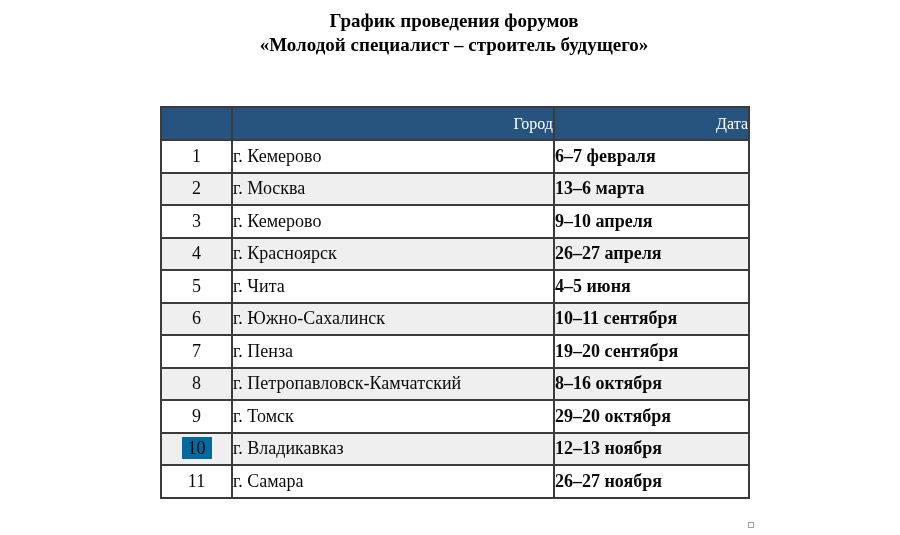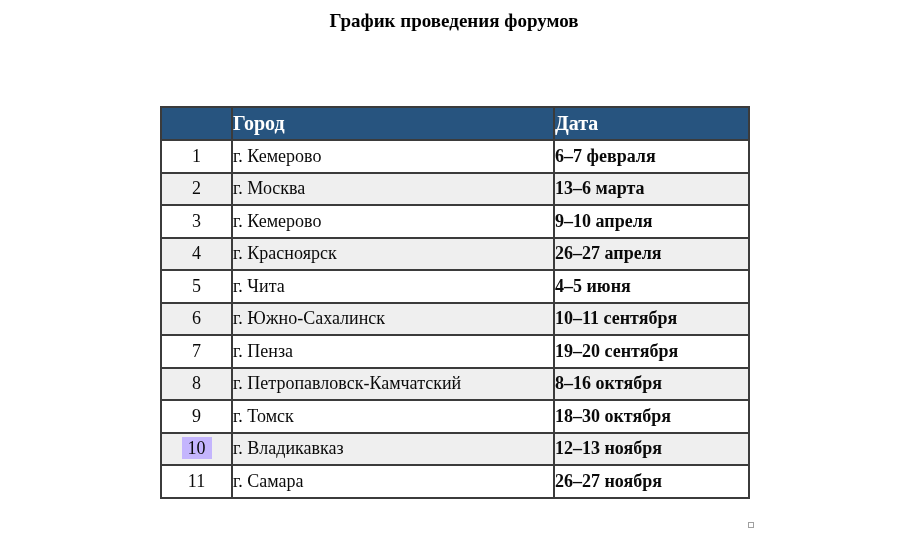--- a/index.html
+++ b/index.html
@@ -24,40 +24,41 @@
   table.schedule{
     position:absolute;left:160px;top:106px;width:588px;
     border-collapse:collapse;table-layout:fixed;font-size:18px;
   }
   table.schedule th,table.schedule td{
     border:2px solid var(--border);
     padding:0;vertical-align:middle;overflow:hidden;white-space:nowrap;
   }
   table.schedule thead th{
     background:var(--header-bg);color:var(--header-text);
-    font-weight:bold;height:31px;text-align:left;font-size:20px;
+    font-weight:normal;height:31px;text-align:right;font-size:16px;
   }
   table.schedule tbody td{height:30.5px;background:var(--row-bg);}
   table.schedule tbody tr:nth-child(even) td{background:var(--row-alt-bg);}
   td.num{text-align:center;}
   td.city{padding-left:20px;}
   td.date{padding-left:22px;font-weight:bold;}
-  .hl{background:#c4b5fd;padding:1px 6px;}
+  .hl{background:#0369a1;padding:1px 6px;}
   .handle{
     position:absolute;left:748px;top:522px;width:6px;height:6px;
     background:#ffffff;border:1px solid #a0a0a0;box-sizing:border-box;
   }
 </style>
 </head>
 <body>
 
 <div class="canvas">
 
   <div class="title">
     <div>График проведения форумов</div>
+    <div>«Молодой специалист – строитель будущего»</div>
   </div>
 
   <table class="schedule">
     <colgroup>
       <col style="width:71px">
       <col style="width:322px">
       <col style="width:195px">
     </colgroup>
     <thead>
       <tr>
@@ -103,21 +104,21 @@
           <td class="date">19–20 сентября</td>
         </tr>
         <tr>
           <td class="num">8</td>
           <td class="city">г. Петропавловск-Камчатский</td>
           <td class="date">8–16 октября</td>
         </tr>
         <tr>
           <td class="num">9</td>
           <td class="city">г. Томск</td>
-          <td class="date">18–30 октября</td>
+          <td class="date">29–20 октября</td>
         </tr>
         <tr>
           <td class="num"><span class="hl">10</span></td>
           <td class="city">г. Владикавказ</td>
           <td class="date">12–13 ноября</td>
         </tr>
         <tr>
           <td class="num">11</td>
           <td class="city">г. Самара</td>
           <td class="date">26–27 ноября</td>

